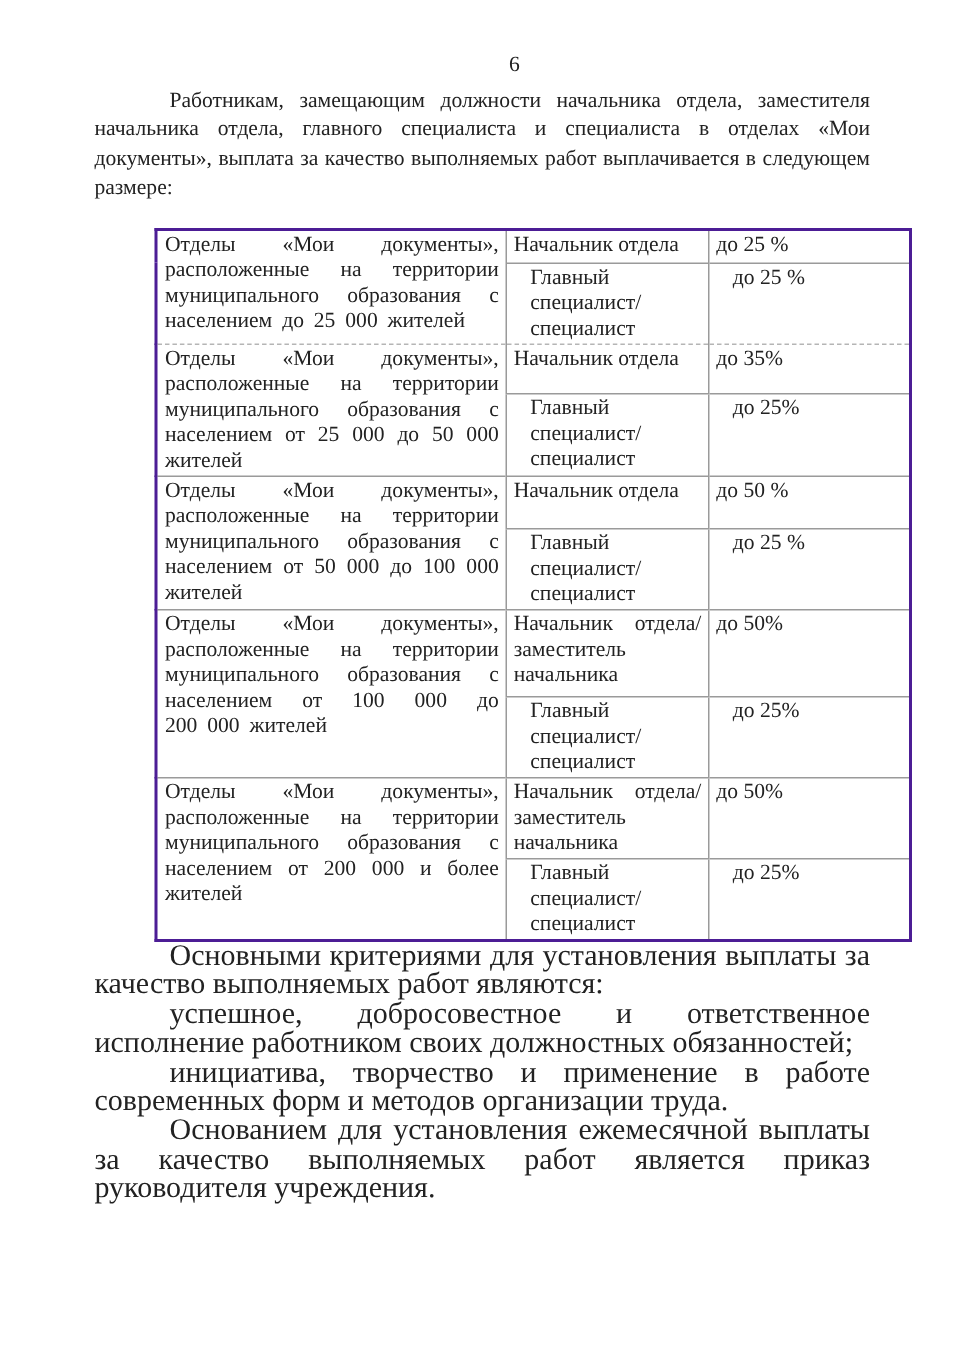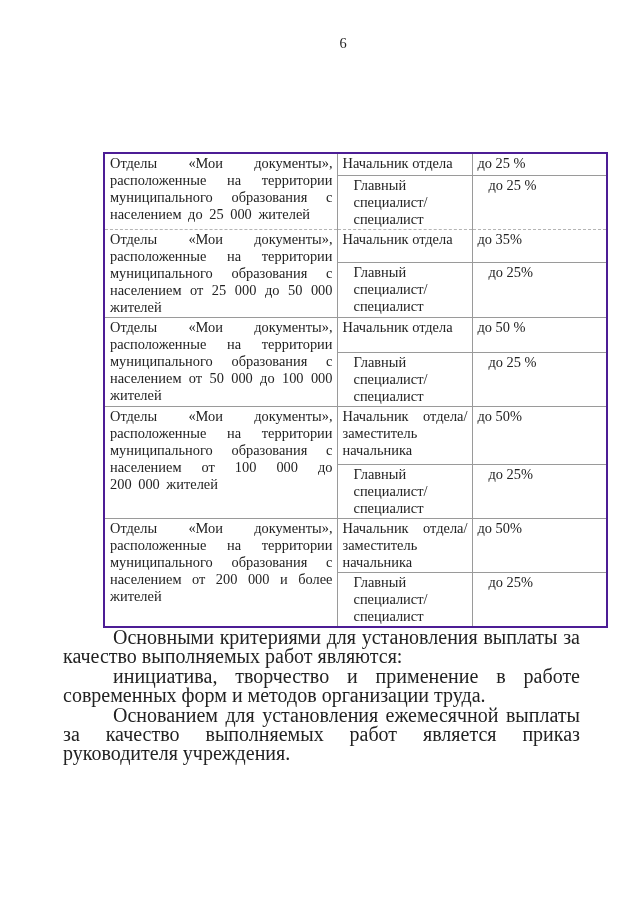--- a/index.html
+++ b/index.html
@@ -37,20 +37,21 @@
   .paras p { margin:0; text-align:justify; text-indent:50px; }
   .paras p.jlast { text-align-last:justify; }
 </style>
 </head>
 <body>
 
 <div class="page">
 
   <div class="pageno">6</div>
 
+  <p class="intro">Работникам, замещающим должности начальника отдела, заместителя начальника отдела, главного специалиста и специалиста в отделах «Мои документы», выплата за качество выполняемых работ выплачивается в следующем размере:</p>
 
   <table class="pay">
     <colgroup>
       <col style="width:233px">
         <col style="width:135px">
         <col style="width:135px">
     </colgroup>
     <tbody>
 
       <tr style="height:22px">
@@ -100,17 +101,18 @@
       </tr>
       <tr class="sub" style="height:50px">
         <td class="pos">Главный специалист/ специалист</td>
         <td class="amt">до 25%</td>
       </tr>
     </tbody>
   </table>
 
   <div class="paras">
     <p>Основными критериями для установления выплаты за качество выполняемых работ являются:</p>
+    <p>успешное, добросовестное и ответственное исполнение работником своих должностных обязанностей;</p>
     <p>инициатива, творчество и применение в работе современных форм и методов организации труда.</p>
     <p>Основанием для установления ежемесячной выплаты за качество выполняемых работ является приказ руководителя учреждения.</p>
   </div>
 
 </div>
 
 </body></html>

